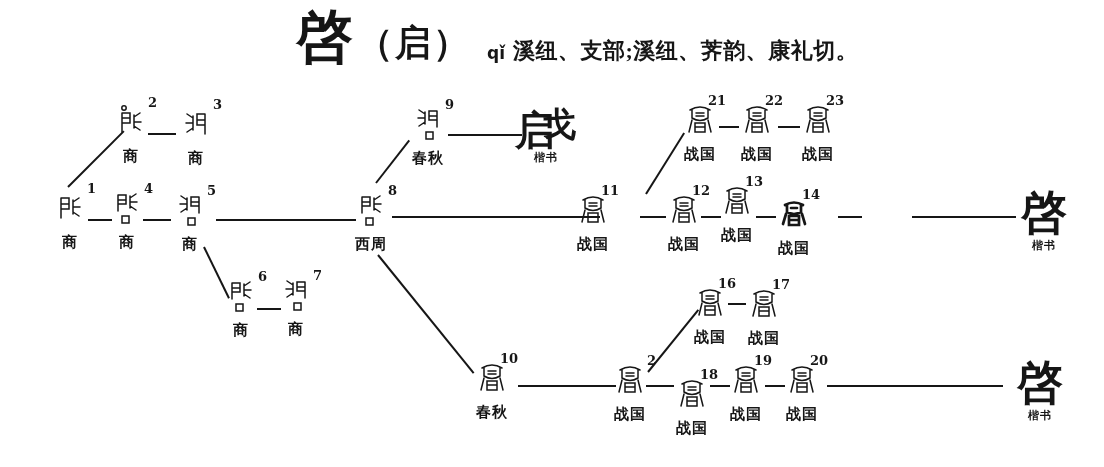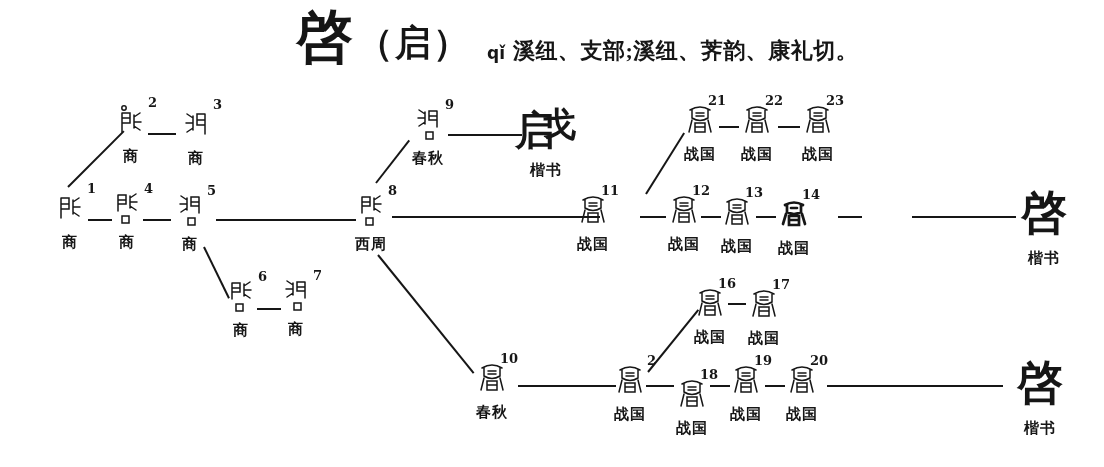--- a/index.html
+++ b/index.html
@@ -20,21 +20,21 @@
   .gwrap svg.bold{stroke-width:2.7;}
   .gwrap svg.flip{transform:scaleX(-1);}
   .sup{position:absolute;top:-9px;right:-10px;font-size:13px;font-weight:bold;font-family:"DejaVu Serif",serif;}
   .period{display:block;font-size:15px;font-weight:bold;margin-top:1px;letter-spacing:1px;}
   
   .kaishu{position:absolute;transform:translateX(-50%);text-align:center;white-space:nowrap;}
   .kchar{font-size:46px;line-height:46px;font-weight:bold;display:block;}
   .kcomp{display:block;height:46px;line-height:46px;font-weight:bold;text-align:center;}
   .kcomp .c1{font-size:40px;}
   .kcomp .c2{font-size:34px;margin-left:-12px;vertical-align:8px;display:inline-block;}
-  .klabel{display:block;font-size:15px;font-weight:bold;margin-top:13px;letter-spacing:1px;}
+  .klabel{display:block;font-size:11px;font-weight:bold;margin-top:2px;letter-spacing:1px;}
   
   .hline{position:absolute;height:2px;background:#161616;}
   .dline{position:absolute;height:2px;background:#161616;transform-origin:0 50%;}
 </style>
 </head>
 <body>
 
 <svg width="0" height="0" style="position:absolute">
   <defs>
     <g id="gA">
@@ -197,21 +197,21 @@
           <use href="#gC"></use>
         </svg><span class="sup">11</span></span>
     <span class="period">战国</span>
   </div>
   <div class="node" style="left:684px;top:192px">
     <span class="gwrap"><svg viewBox="0 0 28 34" class="flip">
           <use href="#gC"></use>
         </svg><span class="sup">12</span></span>
     <span class="period">战国</span>
   </div>
-  <div class="node" style="left:737px;top:194px">
+  <div class="node" style="left:737px;top:183px">
     <span class="gwrap"><svg viewBox="0 0 28 34">
           <use href="#gC"></use>
         </svg><span class="sup">13</span></span>
     <span class="period">战国</span>
   </div>
   <div class="node" style="left:794px;top:196px">
     <span class="gwrap"><svg viewBox="0 0 28 34" class="bold">
           <use href="#gD"></use>
         </svg><span class="sup">14</span></span>
     <span class="period">战国</span>

